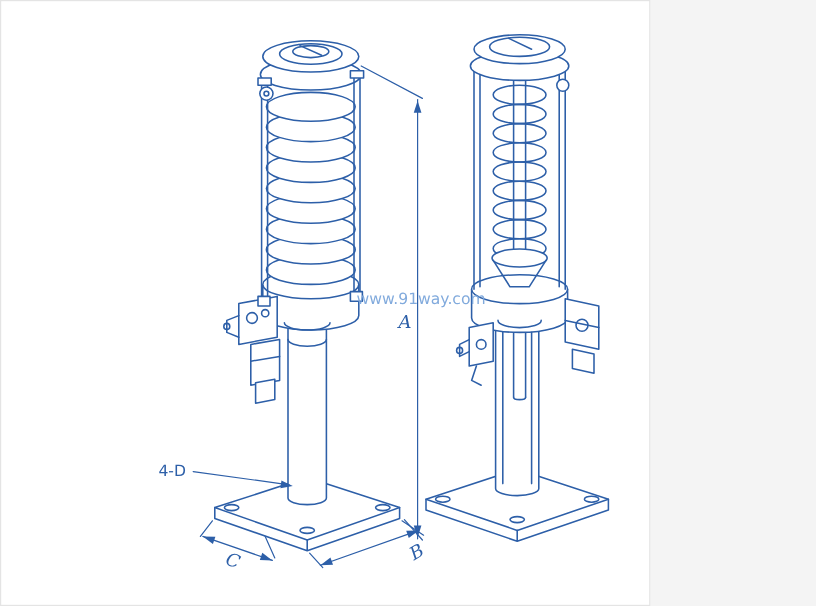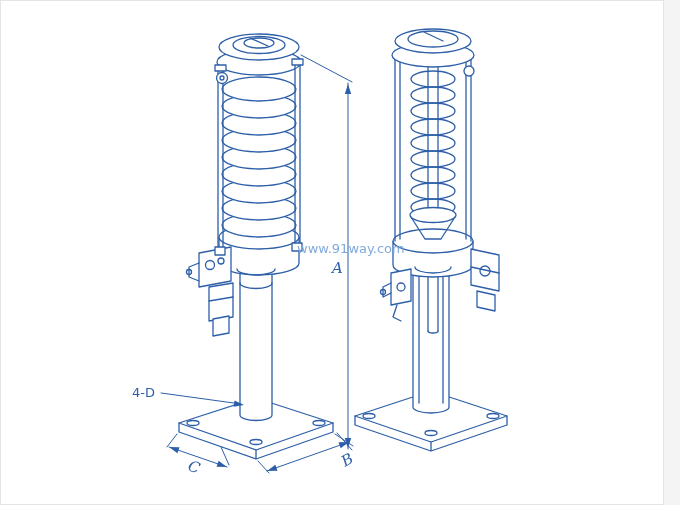--- a/index.html
+++ b/index.html
@@ -1,18 +1,18 @@
 <!DOCTYPE html>
 <html style="--line-color: #2d5fa8; --wm-color: #7ba6db;"><head>
 <meta charset="utf-8">
 <style>
   html,body{margin:0;padding:0;background:#f4f4f4;}
   #canvas{
     position:relative;
-    width:664px;height:505px;
+    width:542px;height:505px;
     background:#ffffff;
     border:1px solid #e4e4e4;
     box-sizing:border-box;
     overflow:hidden;
     font-family:"DejaVu Sans",sans-serif;
   }
   svg{position:absolute;left:0;top:0;}
   .ln{stroke:var(--line-color,#2d5fa8);fill:none;stroke-width:1.3;stroke-linecap:round;stroke-linejoin:round;}
   .lnw{stroke:var(--line-color,#2d5fa8);fill:#ffffff;stroke-width:1.3;stroke-linejoin:round;}
   .thin{stroke-width:1;}

